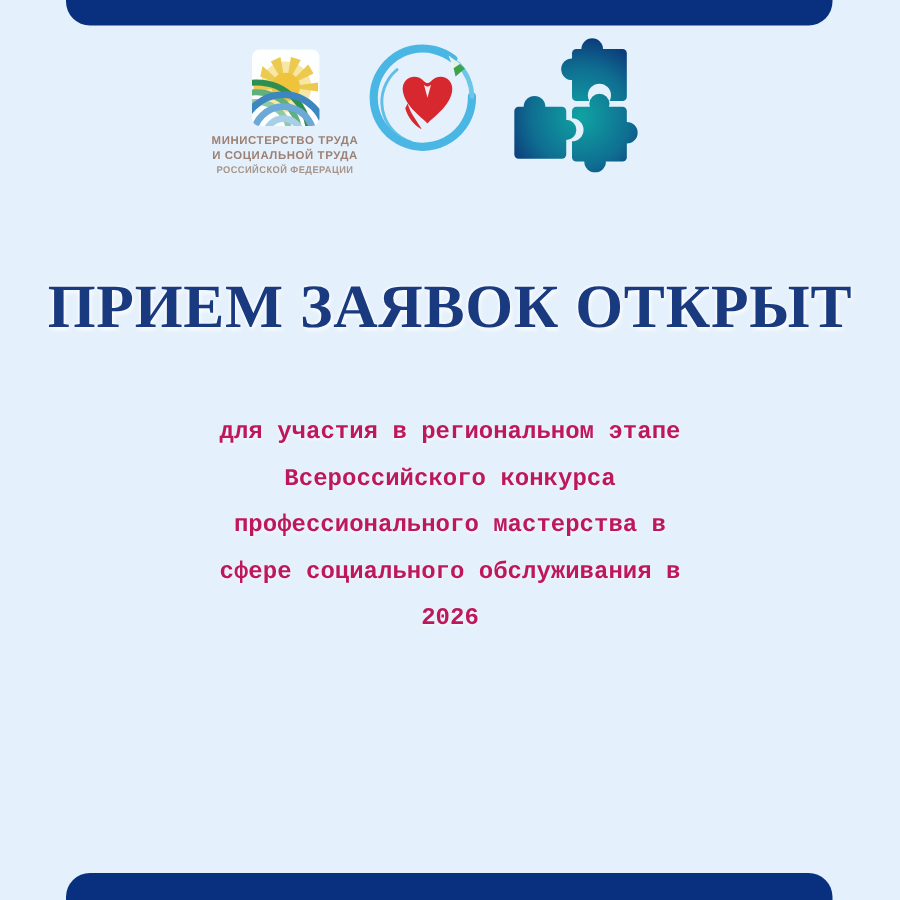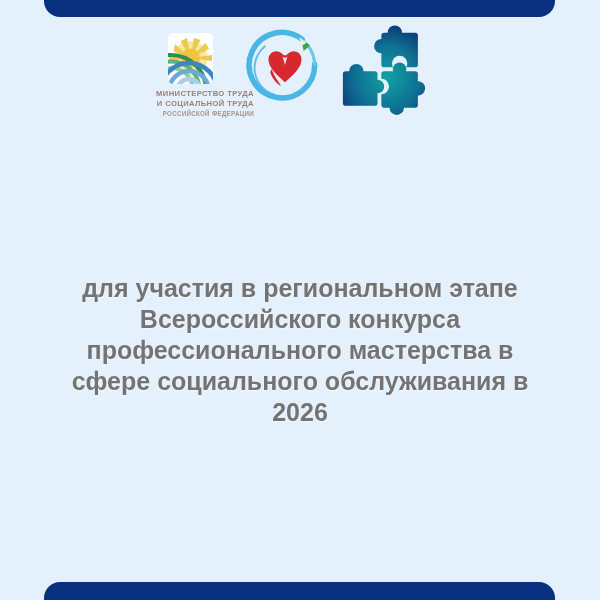--- a/index.html
+++ b/index.html
@@ -13,47 +13,48 @@
   .bar{
     position:absolute;
     left:44px;width:511px;height:34px;
     background:#08307f;
     border-radius:16px;
   }
   .bar-top{top:-17px;}
   .bar-bottom{top:582px;}
 
   
-  .logo-ministry{position:absolute;left:126px;top:32px;width:128px;text-align:right;}
+  .logo-ministry{position:absolute;left:126px;top:32px;width:128px;text-align:center;}
   .logo-ministry .emblem{display:block;margin:0 auto 4px auto;}
   .min-line{color:#9c8174;font-weight:bold;font-size:7.6px;letter-spacing:.4px;line-height:9.6px;}
   .min-line3{color:#a8958a;font-weight:bold;font-size:6.2px;letter-spacing:.3px;margin-top:2px;transform:scaleY(1.05);}
   .logo-heart{position:absolute;left:246px;top:29px;}
   .logo-puzzle{position:absolute;left:337px;top:25px;}
 
   
   .title{
     position:absolute;top:180px;left:0;width:600px;
     text-align:center;
     font-family:"Liberation Serif", serif;
     font-weight:bold;
     font-size:41px;
     letter-spacing:.5px;
     color:#1a3a80;
     text-shadow:1px 2px 3px rgba(255,255,255,.9), -1px -1px 2px rgba(255,255,255,.7);
   }
   .subtitle{
     position:absolute;top:273px;left:30px;width:540px;
     text-align:center;
-    font-size:25px;
+    font-size:16px;
     line-height:31px;
     font-weight:bold;
-    color:#737373;
+    color:#be185d;
     white-space:pre-line;
     text-shadow:0 1px 2px rgba(255,255,255,.7);
+    font-family:Liberation Mono, monospace;
   }
 </style>
 </head>
 <body>
 
 <div class="canvas">
 
   <div class="bar bar-top"></div>
   <div class="bar bar-bottom"></div>
 
@@ -142,20 +143,21 @@
       <circle cx="65" cy="40" r="8" fill="#e4f0fb"></circle>
       <circle cx="46" cy="64" r="8" fill="#e4f0fb"></circle>
 
       <g fill="url(#pzGrad)">
         <circle cx="65" cy="46" r="7"></circle>
         <circle cx="42" cy="64" r="7"></circle>
       </g>
     </svg>
   </div>
 
+  <div class="title">ПРИЕМ ЗАЯВОК ОТКРЫТ</div>
 
   <div class="subtitle">для участия в региональном этапе
 Всероссийского конкурса
 профессионального мастерства в
 сфере социального обслуживания  в
 2026</div>
 
 </div>
 
 </body></html>

